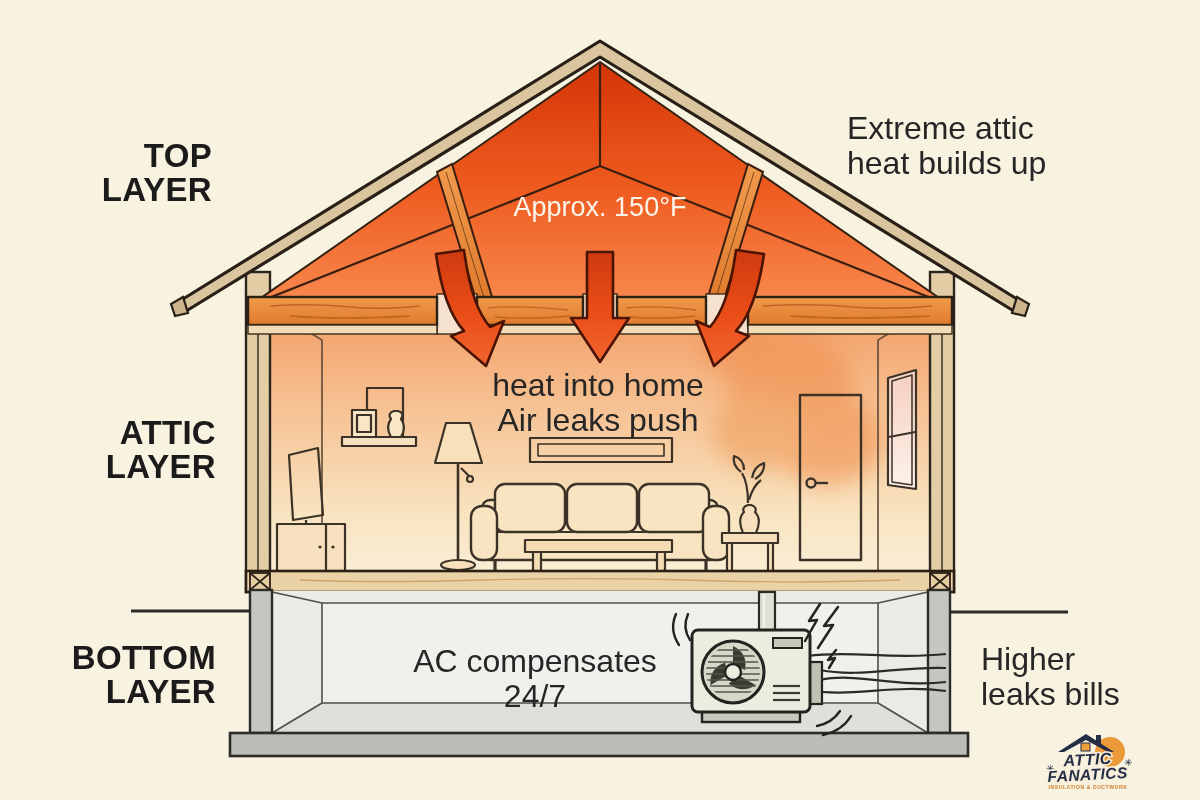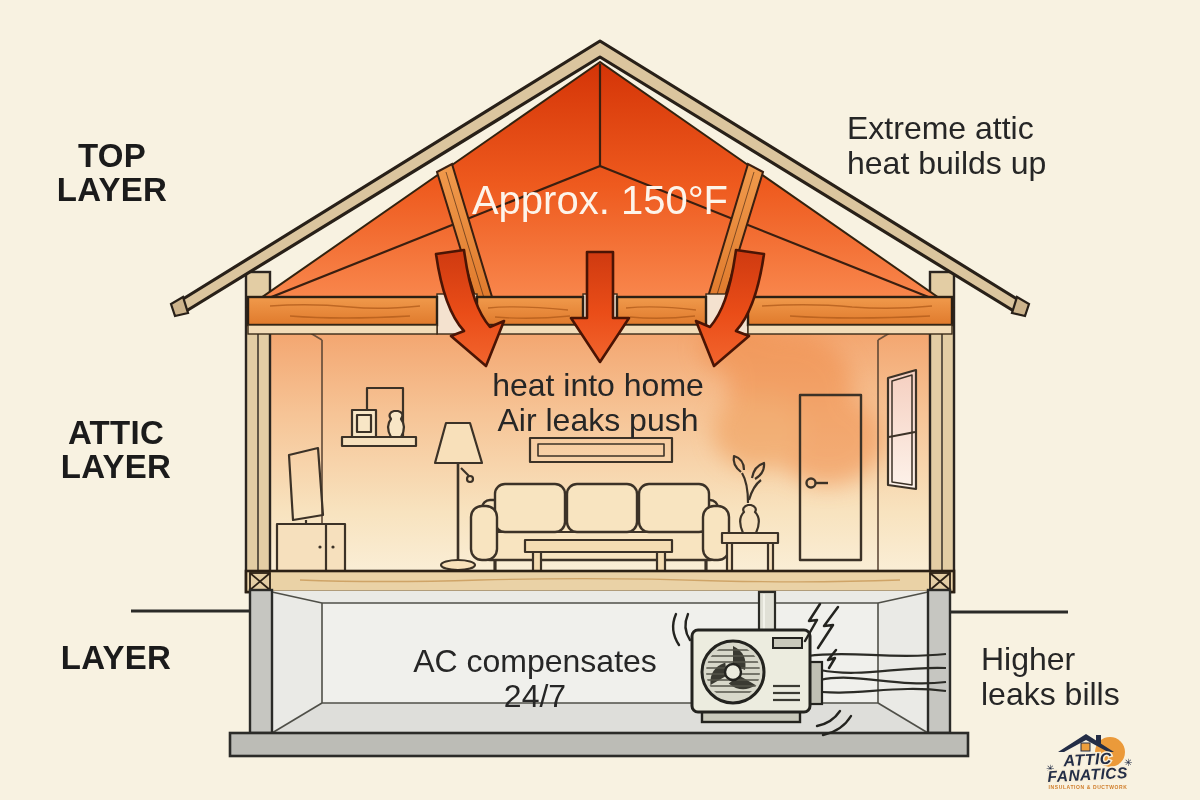--- a/index.html
+++ b/index.html
@@ -1,19 +1,19 @@
 <!DOCTYPE html>
 <html><head>
 <meta charset="utf-8">
 <style>
   html,body{margin:0;padding:0;}
   body{font-family:"Liberation Sans","DejaVu Sans",sans-serif;}
   #canvas{position:relative;width:1200px;height:800px;background:#f8f2e1;overflow:hidden;}
   #scene{position:absolute;left:0;top:0;}
-  .label{position:absolute;font-weight:700;font-size:33px;line-height:1.04;color:#1b1b1b;text-align:center;letter-spacing:.3px;}
+  .label{position:absolute;font-weight:700;font-size:33px;line-height:1.04;color:#1b1b1b;text-align:right;letter-spacing:.3px;}
   .note{position:absolute;font-weight:500;font-size:32px;line-height:1.08;color:#262626;}
   .note.center{text-align:center;}
   .note.light{color:#fdf4ea;}
   .ln{display:block;}
 </style>
 </head>
 <body>
 
 <div id="canvas">
 
@@ -317,24 +317,25 @@
 
   <div class="label" style="left:12px;top:139px;width:200px;">
     <span class="ln">TOP</span>
     <span class="ln">LAYER</span>
   </div>
   <div class="label" style="left:16px;top:416px;width:200px;">
     <span class="ln">ATTIC</span>
     <span class="ln">LAYER</span>
   </div>
   <div class="label" style="left:16px;top:641px;width:200px;">
+    <span class="ln">BOTTOM</span>
     <span class="ln">LAYER</span>
   </div>
 
-  <div class="note center light" style="left:450px;top:179px;width:300px;font-size:40px;">
+  <div class="note center light" style="left:450px;top:193px;width:300px;font-size:27px;">
     <span>Approx. 150°F</span>
   </div>
 
   <div class="note" style="left:847px;top:111px;">
     <span class="ln">Extreme attic</span>
     <span class="ln">heat builds up</span>
   </div>
 
   <div class="note center" style="left:448px;top:368px;width:300px;">
     <span class="ln">heat into home</span>

